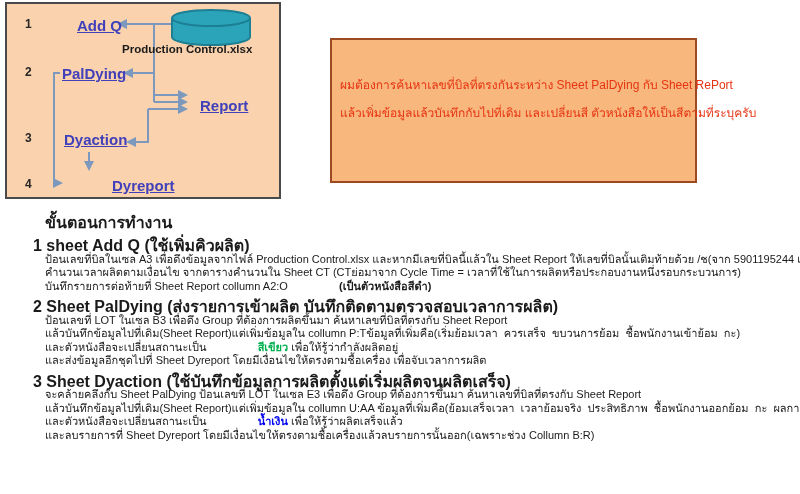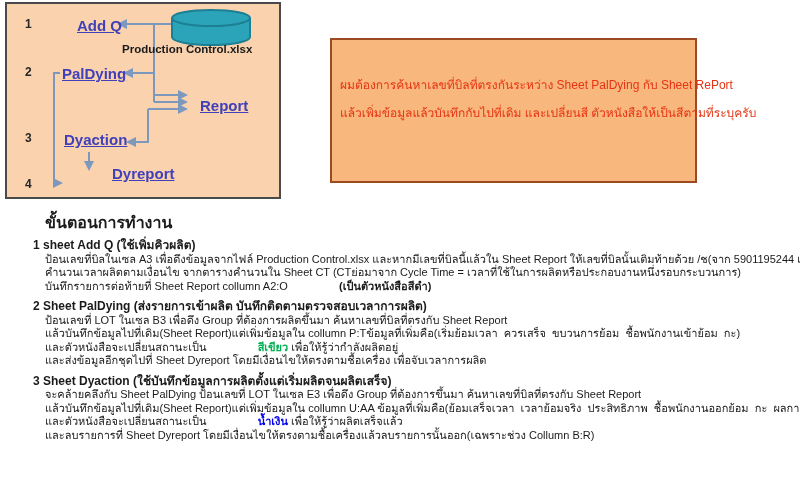--- a/index.html
+++ b/index.html
@@ -12,40 +12,40 @@
     position:absolute;left:5px;top:2px;width:272px;height:193px;
     background:var(--diagram-bg,#fad2ad);border:2px solid var(--diagram-border,#4a4a4a);
   }
   .num{position:absolute;font-size:12px;font-weight:bold;color:#262626;}
   .n1{left:18px;top:13px;} .n2{left:18px;top:61px;} .n3{left:18px;top:127px;} .n4{left:18px;top:173px;}
   .dlink{
     position:absolute;font-size:15px;font-weight:bold;color:var(--accent-link,#4040bb);
     text-decoration:underline;cursor:pointer;white-space:pre;
   }
   .l-addq{left:70px;top:13px;} .l-pal{left:55px;top:61px;}
-  .l-dya{left:57px;top:127px;} .l-dyr{left:57px;top:161px;padding-left:48px;} .l-rep{left:193px;top:93px;}
+  .l-dya{left:57px;top:127px;} .l-dyr{left:57px;top:173px;padding-left:48px;} .l-rep{left:193px;top:93px;}
   .arrows{position:absolute;left:0;top:0;width:270px;height:191px;}
   .arrows path.ln{stroke:var(--arrow,#7c98bd);stroke-width:2;fill:none;}
   .arrows marker path{fill:var(--arrow,#7c98bd);}
   .cyl{position:absolute;left:162px;top:5px;width:84px;height:38px;}
   .cyl .body{fill:var(--cylinder-fill,#2ba3b9);stroke:var(--cylinder-stroke,#1c7f93);stroke-width:2;}
   .db-label{position:absolute;left:115px;top:39px;width:180px;
     font-size:11.5px;font-weight:bold;color:#1a1a1a;white-space:pre;}
   
   .note-box{
     position:absolute;left:330px;top:38px;width:363px;height:109px;
     background:var(--note-bg,#f8b87d);border:2px solid var(--note-border,#9c4a21);
     padding-top:32px;box-sizing:content-box;
   }
   .note-line{padding-left:8px;font-size:12px;line-height:27.5px;white-space:pre;color:#1a1a1a;text-align:right;}
   
   .steps{position:absolute;left:33px;top:216px;width:764px;}
   .steps-title{font-size:16px;font-weight:bold;line-height:14px;padding-left:12px;margin-bottom:9px;white-space:pre;}
   .section{margin-top:7px;}
-  .sec-head{font-size:12px;font-weight:bold;line-height:13.5px;white-space:pre;}
+  .sec-head{font-size:16px;font-weight:bold;line-height:13.5px;white-space:pre;}
   .sec-line{font-size:11px;line-height:13.5px;padding-left:12px;white-space:pre;}
   .seg-b{font-weight:bold;margin-left:48px;}
 </style>
 </head>
 <body>
 
 <div class="canvas">
 
   <div class="diagram-box">
     <svg class="arrows" viewBox="0 0 270 191">

